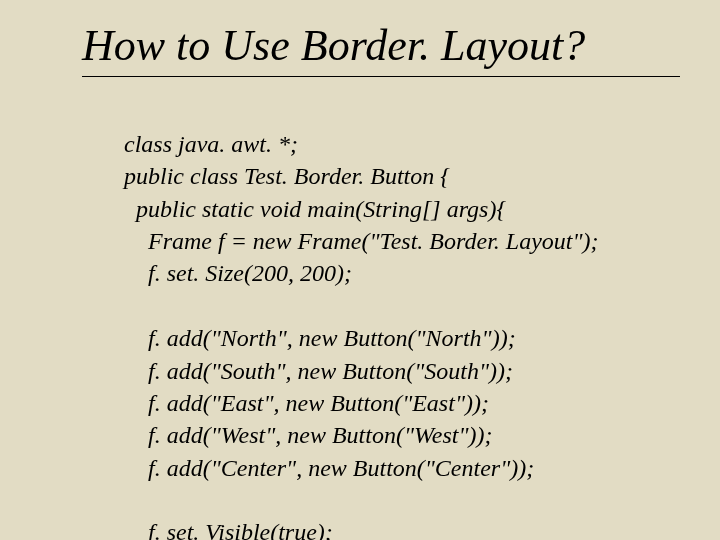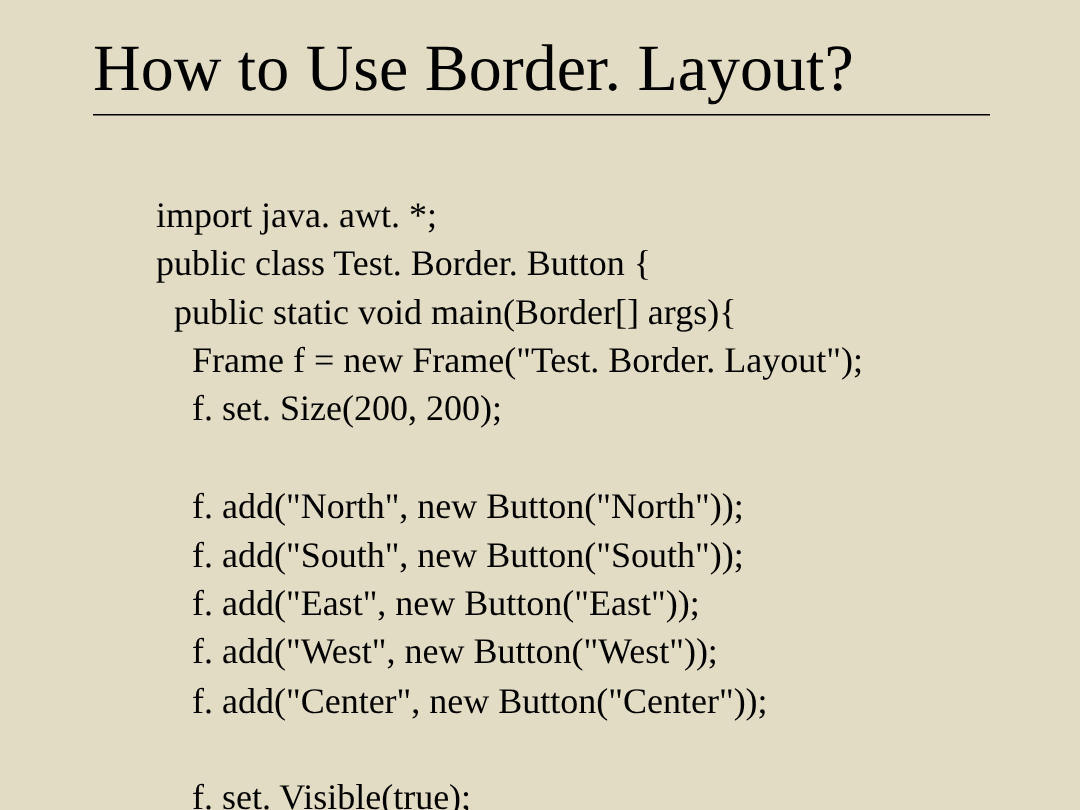--- a/index.html
+++ b/index.html
@@ -10,23 +10,24 @@
     overflow: hidden;
   }
   body {
     background: #e2dcc4;
     font-family: "Times New Roman", Times, serif;
     color: #000;
     position: relative;
   }
   .slide {
     box-sizing: border-box;
-    padding: 22px 40px 0 62px;
+    padding: 22px 40px 0 82px;
     width: 720px;
     height: 420px;
+    font-style: italic;
   }
   .title {
     font-size: 44px;
     font-weight: normal;
     margin: 0 0 6px 0;
     line-height: 1.1;
   }
   .divider {
     border: none;
     border-top: 1px solid #000;
@@ -40,23 +41,23 @@
     margin-left: 42px;
   }
 </style>
 </head>
 <body>
 
 <div class="slide">
   <h1 class="title">How to Use Border. Layout?</h1>
   <hr class="divider">
   <div class="code">
-<span>import java. awt. *;</span>
+<span>class java. awt. *;</span>
 <span>public class Test. Border. Button {</span>
-<span>  public static void main(Border[] args){</span>
+<span>  public static void main(String[] args){</span>
 <span>    Frame f = new Frame("Test. Border. Layout");</span>
 <span>    f. set. Size(200, 200);</span>
 <span></span>
 <span>    f. add("North", new Button("North"));</span>
 <span>    f. add("South", new Button("South"));</span>
 <span>    f. add("East", new Button("East"));</span>
 <span>    f. add("West", new Button("West"));</span>
 <span>    f. add("Center", new Button("Center"));</span>
 <span></span>
 <span>    f. set. Visible(true);</span>

